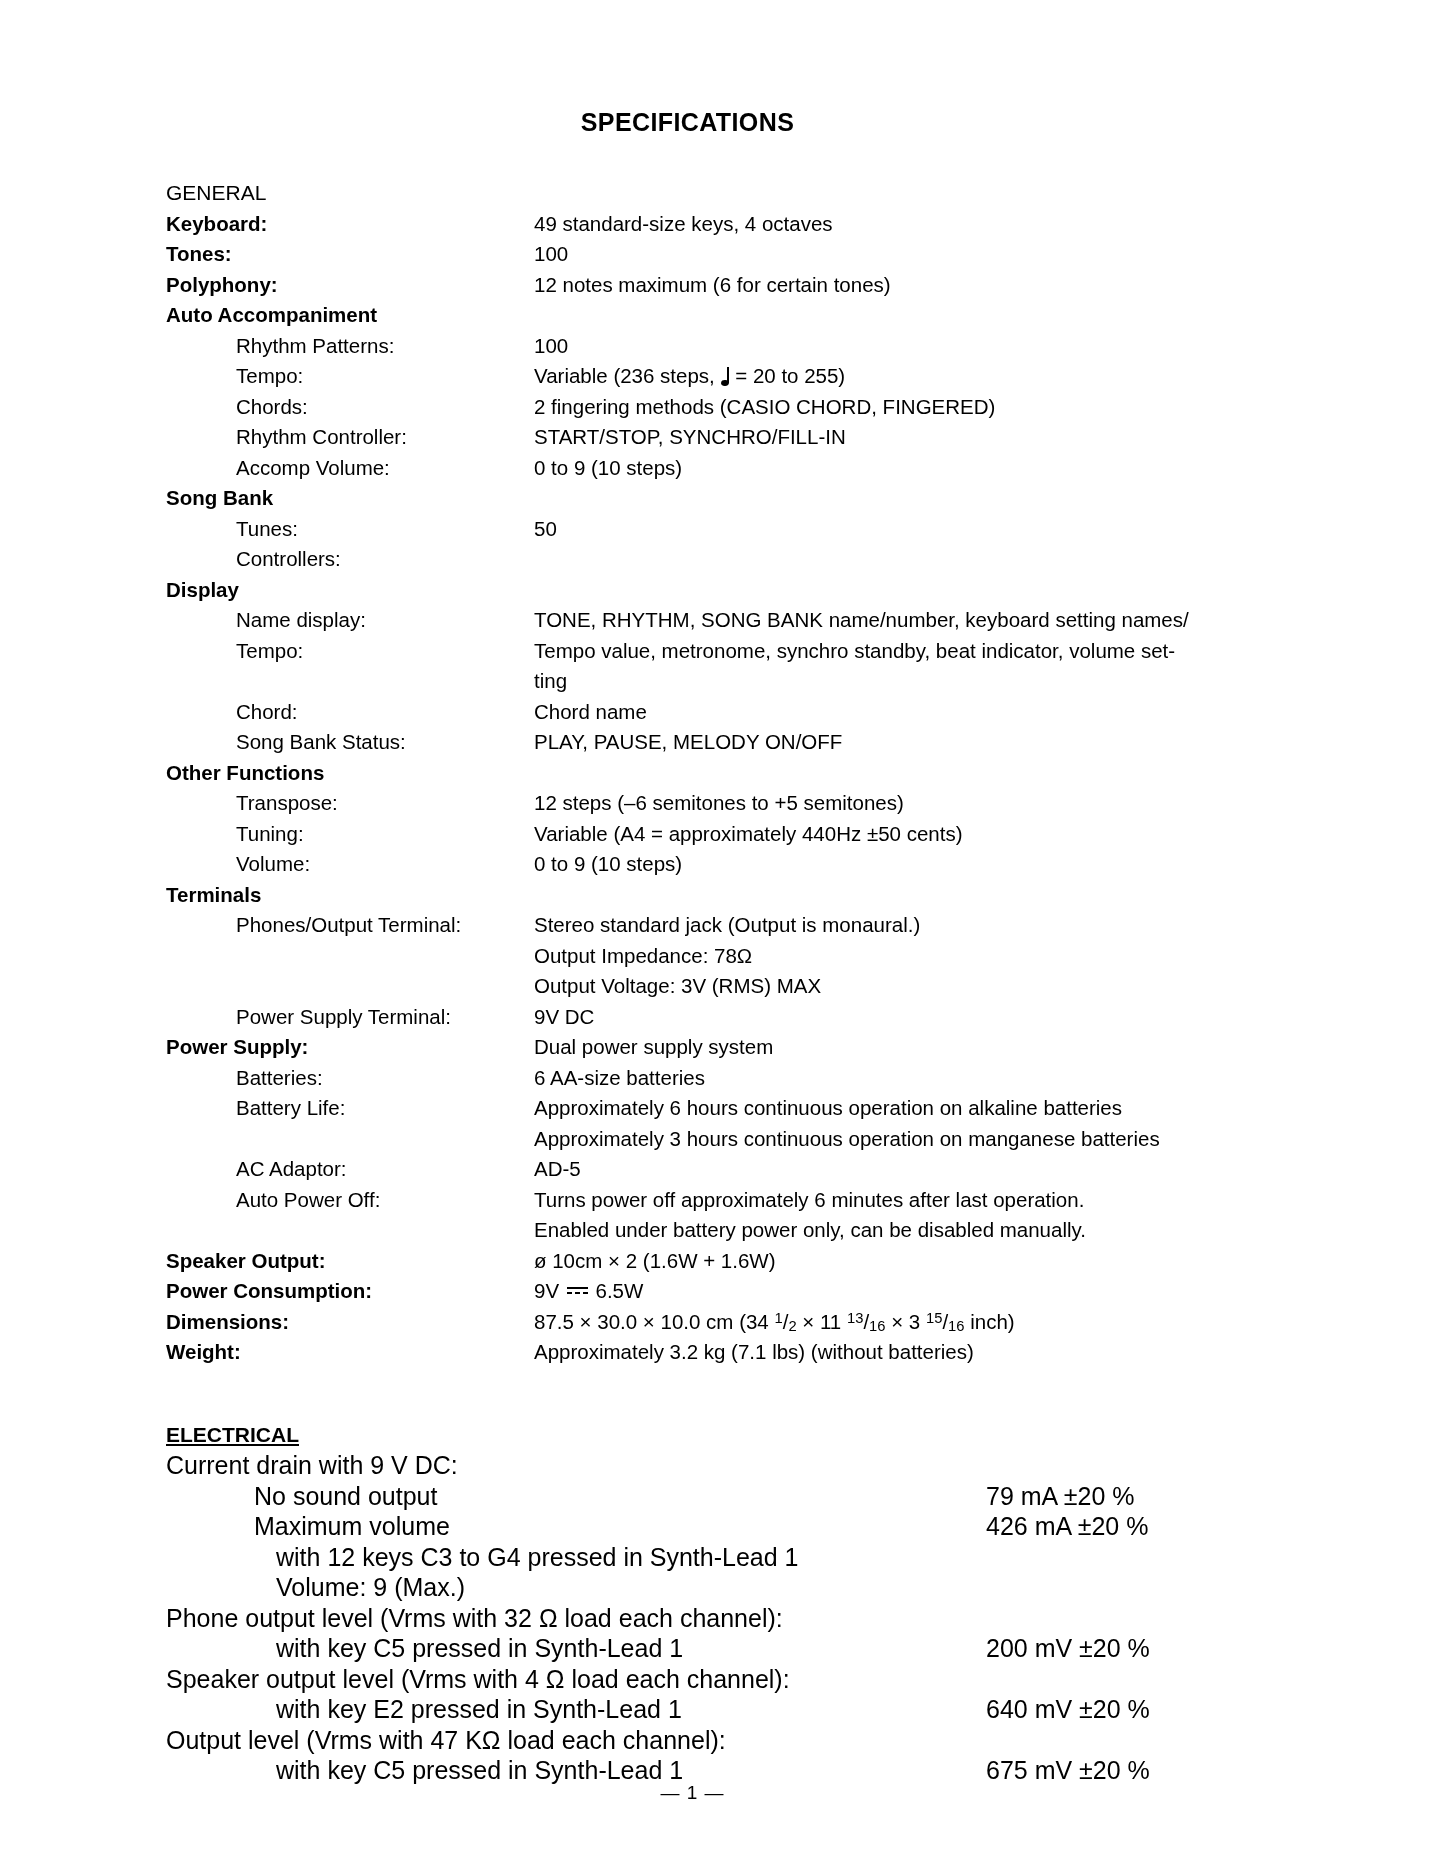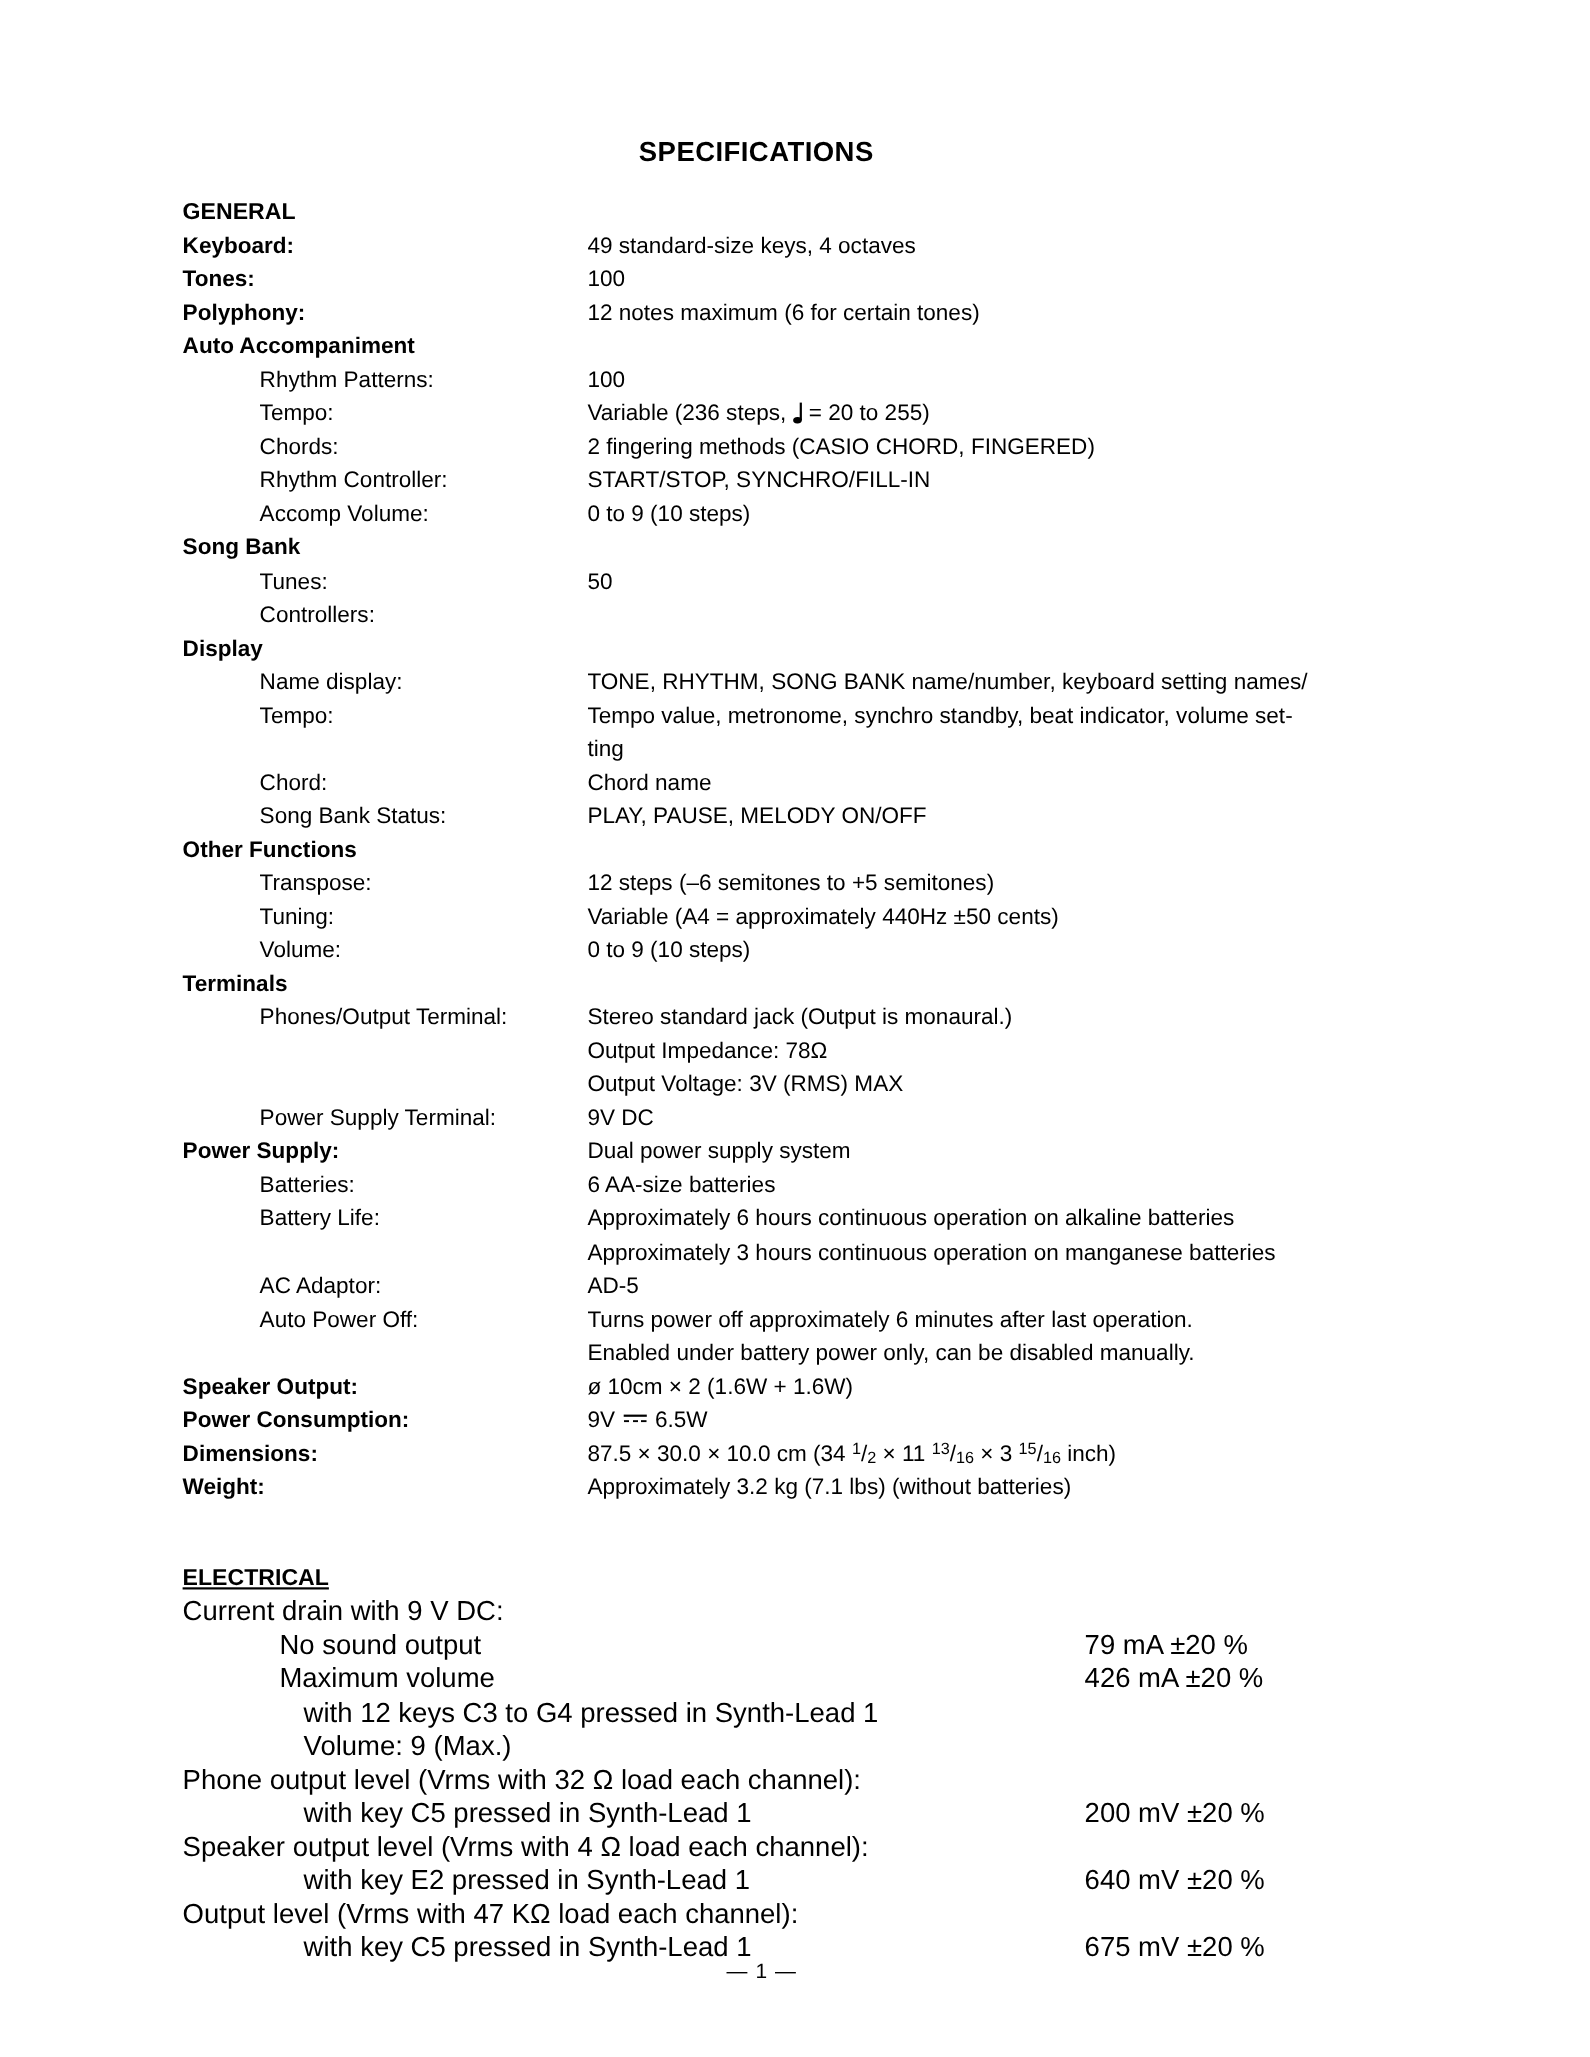--- a/index.html
+++ b/index.html
@@ -13,21 +13,21 @@
     font-family: "Liberation Sans", sans-serif;
     color: #000000;
     position: relative;
     overflow: hidden;
   }
   .page {
     position: relative;
     width: 1445px;
     height: 1870px;
     box-sizing: border-box;
-    padding: 16px;
+    padding: 0;
   }
   .doc-title {
     text-align: center;
     font-size: 25px;
     font-weight: bold;
     letter-spacing: 0.4px;
     margin: 0;
     padding-top: 108px;
     padding-right: 70px;
   }
@@ -53,21 +53,21 @@
   }
   .label.indent {
     padding-left: 70px;
   }
   .value {
     flex: 1 1 auto;
     white-space: normal;
   }
   .bold { font-weight: bold; }
   .section-head {
-    font-weight: bold;
+    font-weight: normal;
     font-size: 21px;
     line-height: 30.5px;
   }
   .group-head {
     font-weight: bold;
     font-size: 20.5px;
     line-height: 30.5px;
   }
   .continuation {
     padding-left: 368px;

